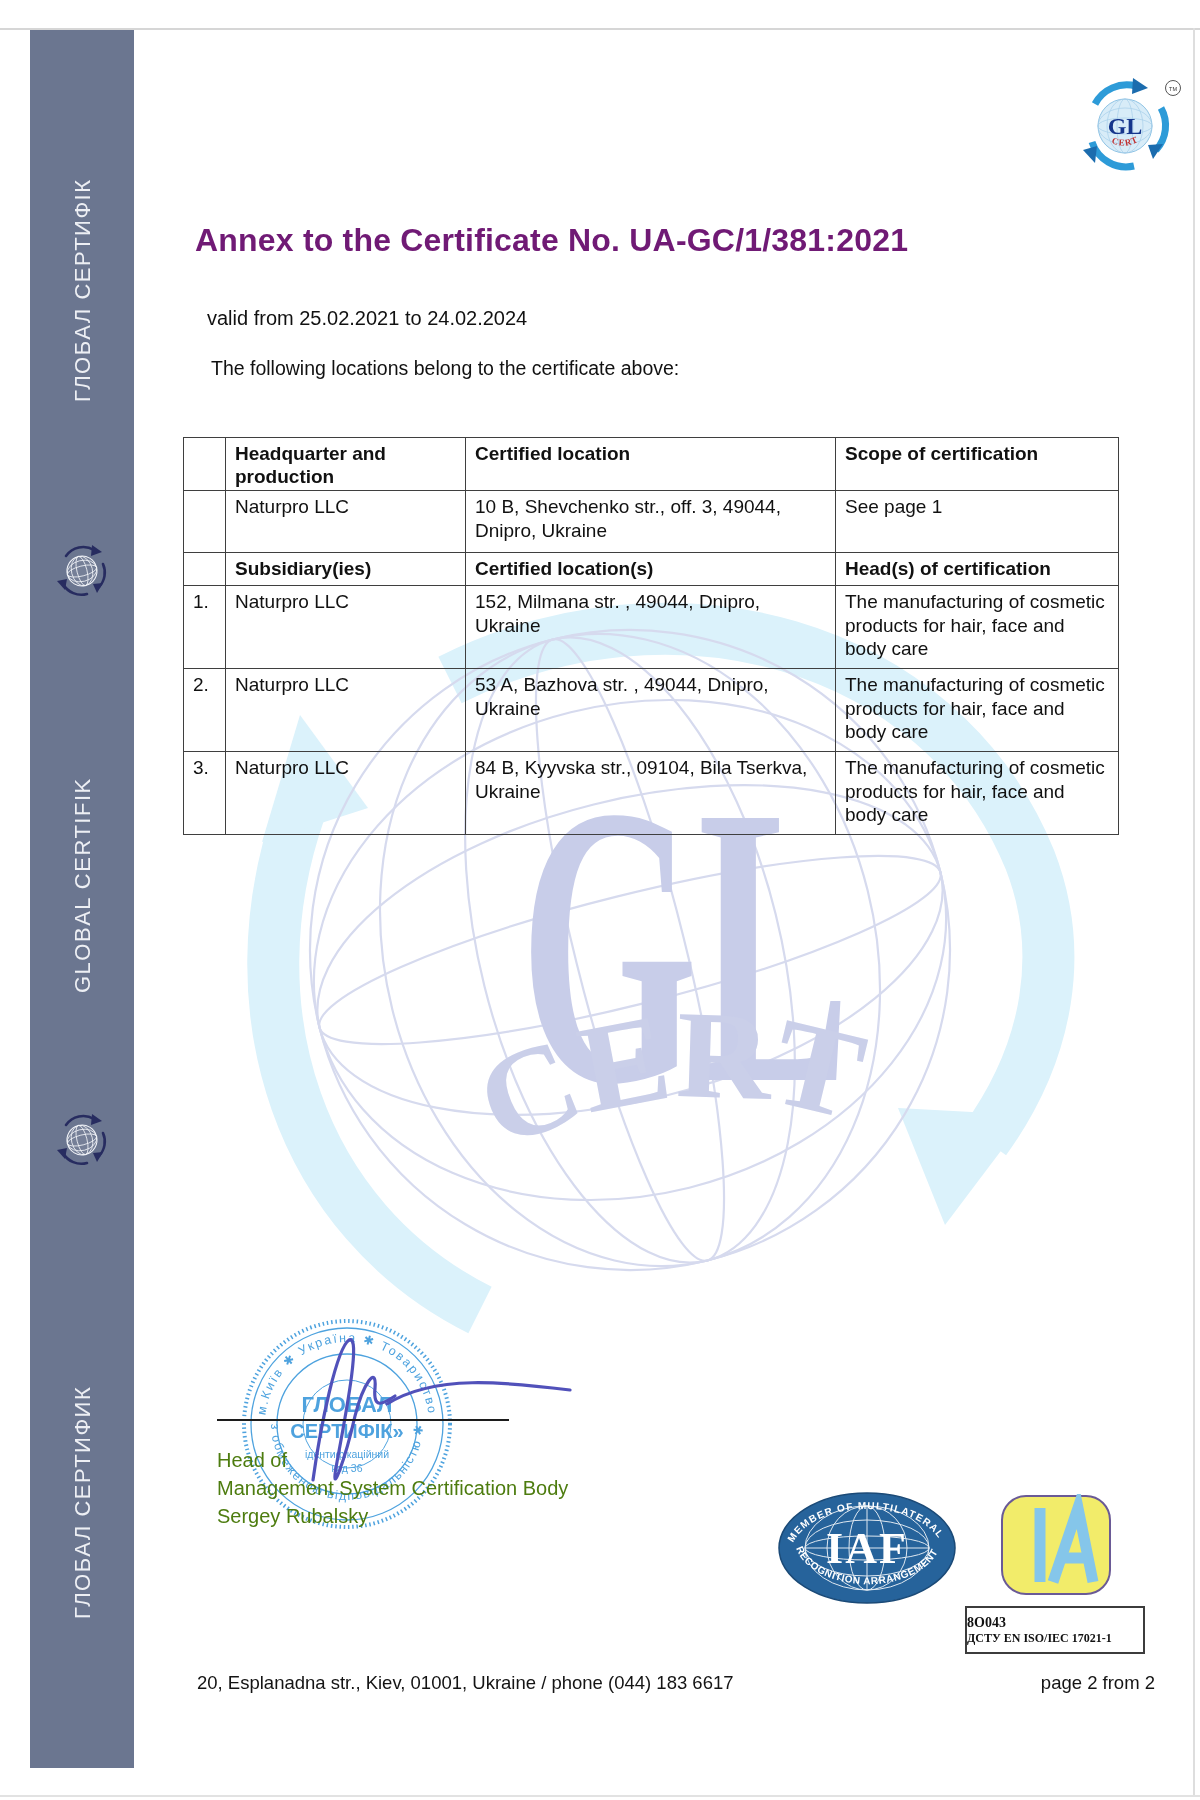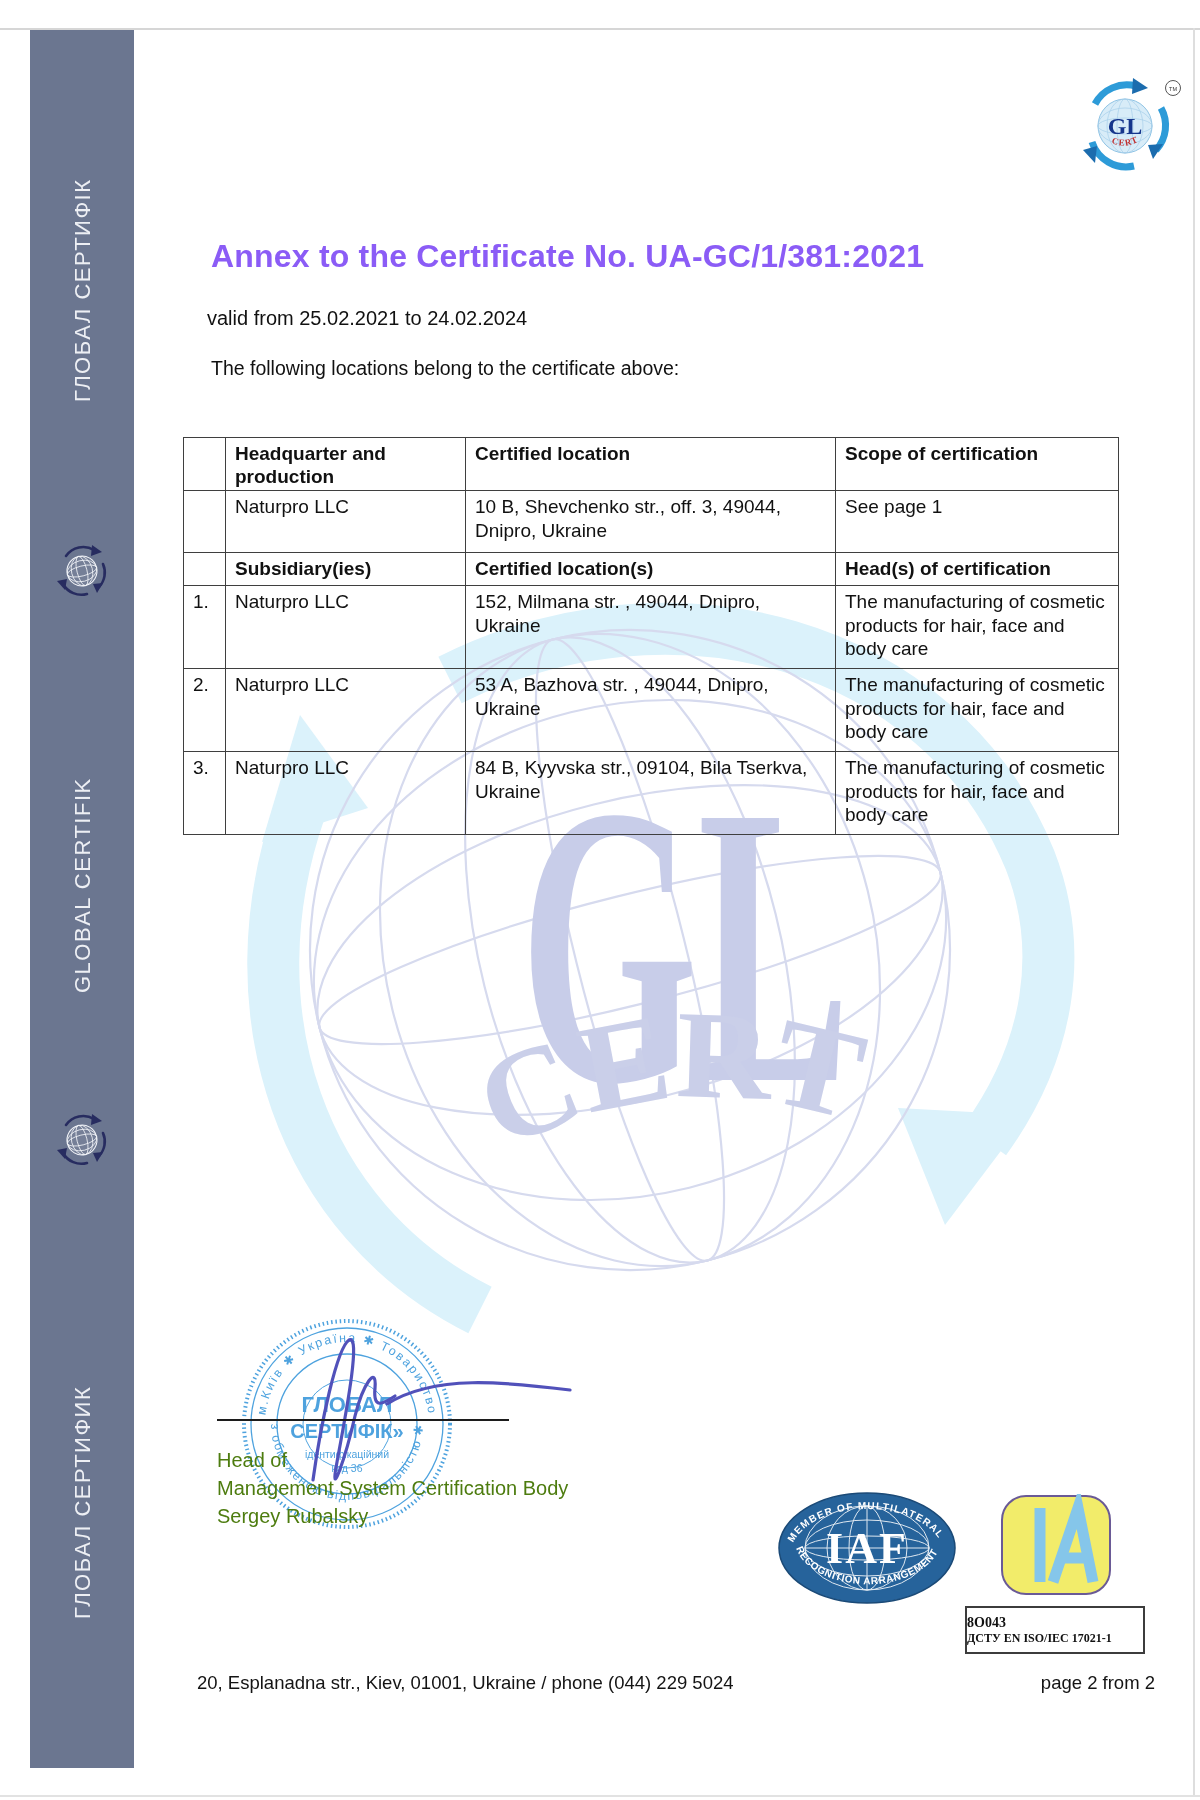--- a/index.html
+++ b/index.html
@@ -24,22 +24,22 @@
     text-align:center;white-space:nowrap;
   }
   .v1{top:95px;height:330px;}
   .v2{top:700px;height:310px;}
   .v3{top:1300px;height:345px;}
   .side-globe{position:absolute;left:24px;width:56px;height:56px;}
   .sg1{top:513px;} .sg2{top:1082px;}
 
   
   .doc-title{
-    position:absolute;left:195px;top:222px;margin:16px;
-    font-size:32px;font-weight:bold;letter-spacing:0.2px;color:#8b5cf6;
+    position:absolute;left:195px;top:222px;margin:0;
+    font-size:32px;font-weight:bold;letter-spacing:0.2px;color:#701a75;
   }
   .valid-line{position:absolute;left:195px;top:295px;margin:12px;font-size:20px;}
   .intro-line{position:absolute;left:195px;top:341px;margin:16px;font-size:19.5px;text-align:center;}
 
   
   .gl-logo{position:absolute;left:1080px;top:78px;width:104px;height:96px;}
 
   
   .watermark{position:absolute;left:150px;top:580px;width:980px;height:790px;z-index:1;}
 
@@ -313,15 +313,15 @@
     <path d="M 53 88 L 78 14 L 93 88"></path>
     <path d="M 58 64 L 89 64"></path>
   </g>
 </svg>
 <div class="accr-box">
   <div class="l1">8О043</div>
   <div class="l2">ДСТУ EN ISO/IEC 17021-1</div>
 </div>
 
 <div class="footer">
-  <span>20, Esplanadna str., Kiev, 01001, Ukraine / phone (044) 229 5024</span>
+  <span>20, Esplanadna str., Kiev, 01001, Ukraine / phone (044) 183 6617</span>
   <span>page 2 from 2</span>
 </div>
 
 </body></html>

